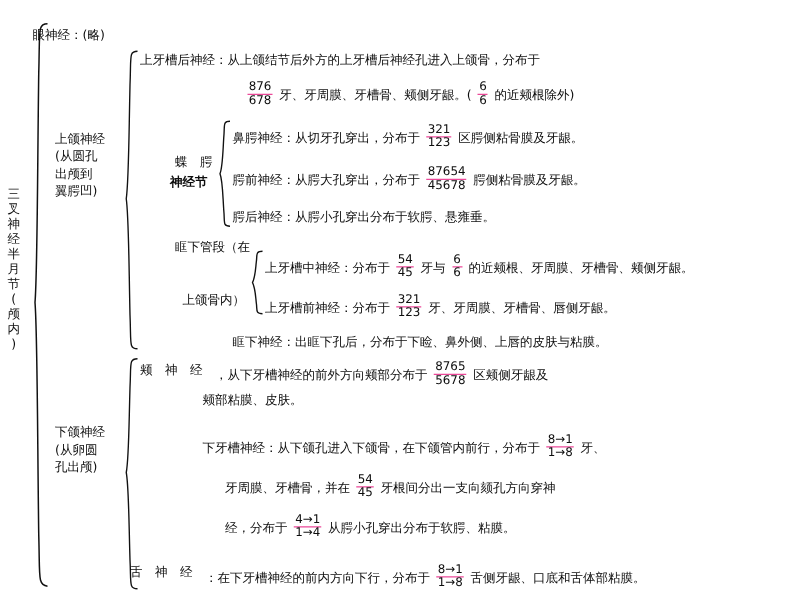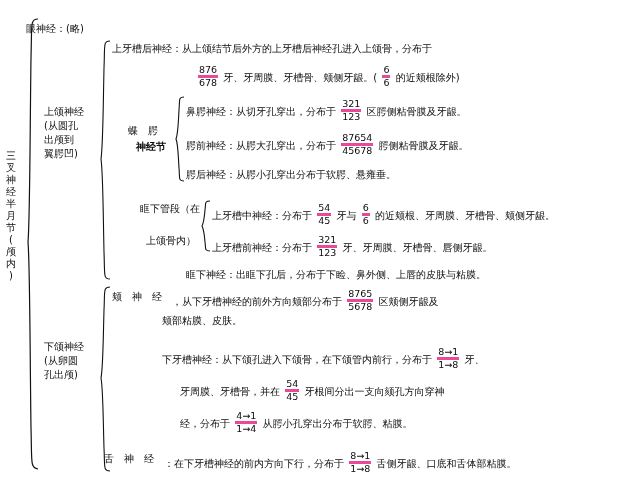--- a/index.html
+++ b/index.html
@@ -43,21 +43,21 @@
     text-align: center;
     margin: 0 2px;
     position: relative;
     top: -1px;
   }
   .frac .num {
     display: block;
     font-size: 9.5px;
     line-height: 10px;
     padding: 0 1px;
-    border-bottom: 3px solid #ec4899;
+    border-bottom: 1px solid #ec4899;
   }
   .frac .den {
     display: block;
     font-size: 9.5px;
     line-height: 10px;
     padding: 0 1px;
   }
 </style>
 </head>
 <body>
@@ -88,21 +88,21 @@
       <span class="den">678</span>
     </span>
     <span>牙、牙周膜、牙槽骨、颊侧牙龈。(</span>
     <span class="frac">
       <span class="num">6</span>
       <span class="den">6</span>
     </span>
     <span>的近颊根除外)</span>
   </div>
 
-  <div class="txt" style="left:128px; top:124px;">蝶　腭</div>
+  <div class="txt" style="left:140px; top:124px;">蝶　腭</div>
   <div class="txt" style="left:136px; top:140px;font-weight:bold;">神经节</div>
 
   <svg class="bracesvg" style="left:174px; top:96px;" width="12" height="86" viewBox="0 0 12 86">
     <path d="M10 1 C4 1, 6 4, 5 14 C4 32, 4 38, 2 43 C4 48, 4 56, 5 72 C6 82, 4 85, 10 85" fill="none" stroke="#111" stroke-width="1.1"></path>
   </svg>
 
   <div class="txt" style="left:186px; top:100px;">
     <span>鼻腭神经：从切牙孔穿出，分布于</span>
     <span class="frac">
       <span class="num">321</span>
@@ -117,21 +117,21 @@
       <span class="num">87654</span>
       <span class="den">45678</span>
     </span>
     <span>腭侧粘骨膜及牙龈。</span>
   </div>
 
   <div class="txt" style="left:186px; top:168px;">
     <span>腭后神经：从腭小孔穿出分布于软腭、悬雍垂。</span>
   </div>
 
-  <div class="txt" style="left:140px; top:202px;">眶下管段（在</div>
+  <div class="txt" style="left:140px; top:192px;">眶下管段（在</div>
   <div class="txt" style="left:146px; top:222px;margin-top:12px;">上颌骨内）</div>
 
   <svg class="bracesvg" style="left:200px; top:200px;" width="12" height="52" viewBox="0 0 12 52">
     <path d="M10 1 C4 1, 6 4, 5 10 C4 20, 4 22, 2 26 C4 30, 4 32, 5 42 C6 48, 4 51, 10 51" fill="none" stroke="#111" stroke-width="1.1"></path>
   </svg>
 
   <div class="txt" style="left:212px; top:204px;">
     <span>上牙槽中神经：分布于</span>
     <span class="frac">
       <span class="num">54</span>

